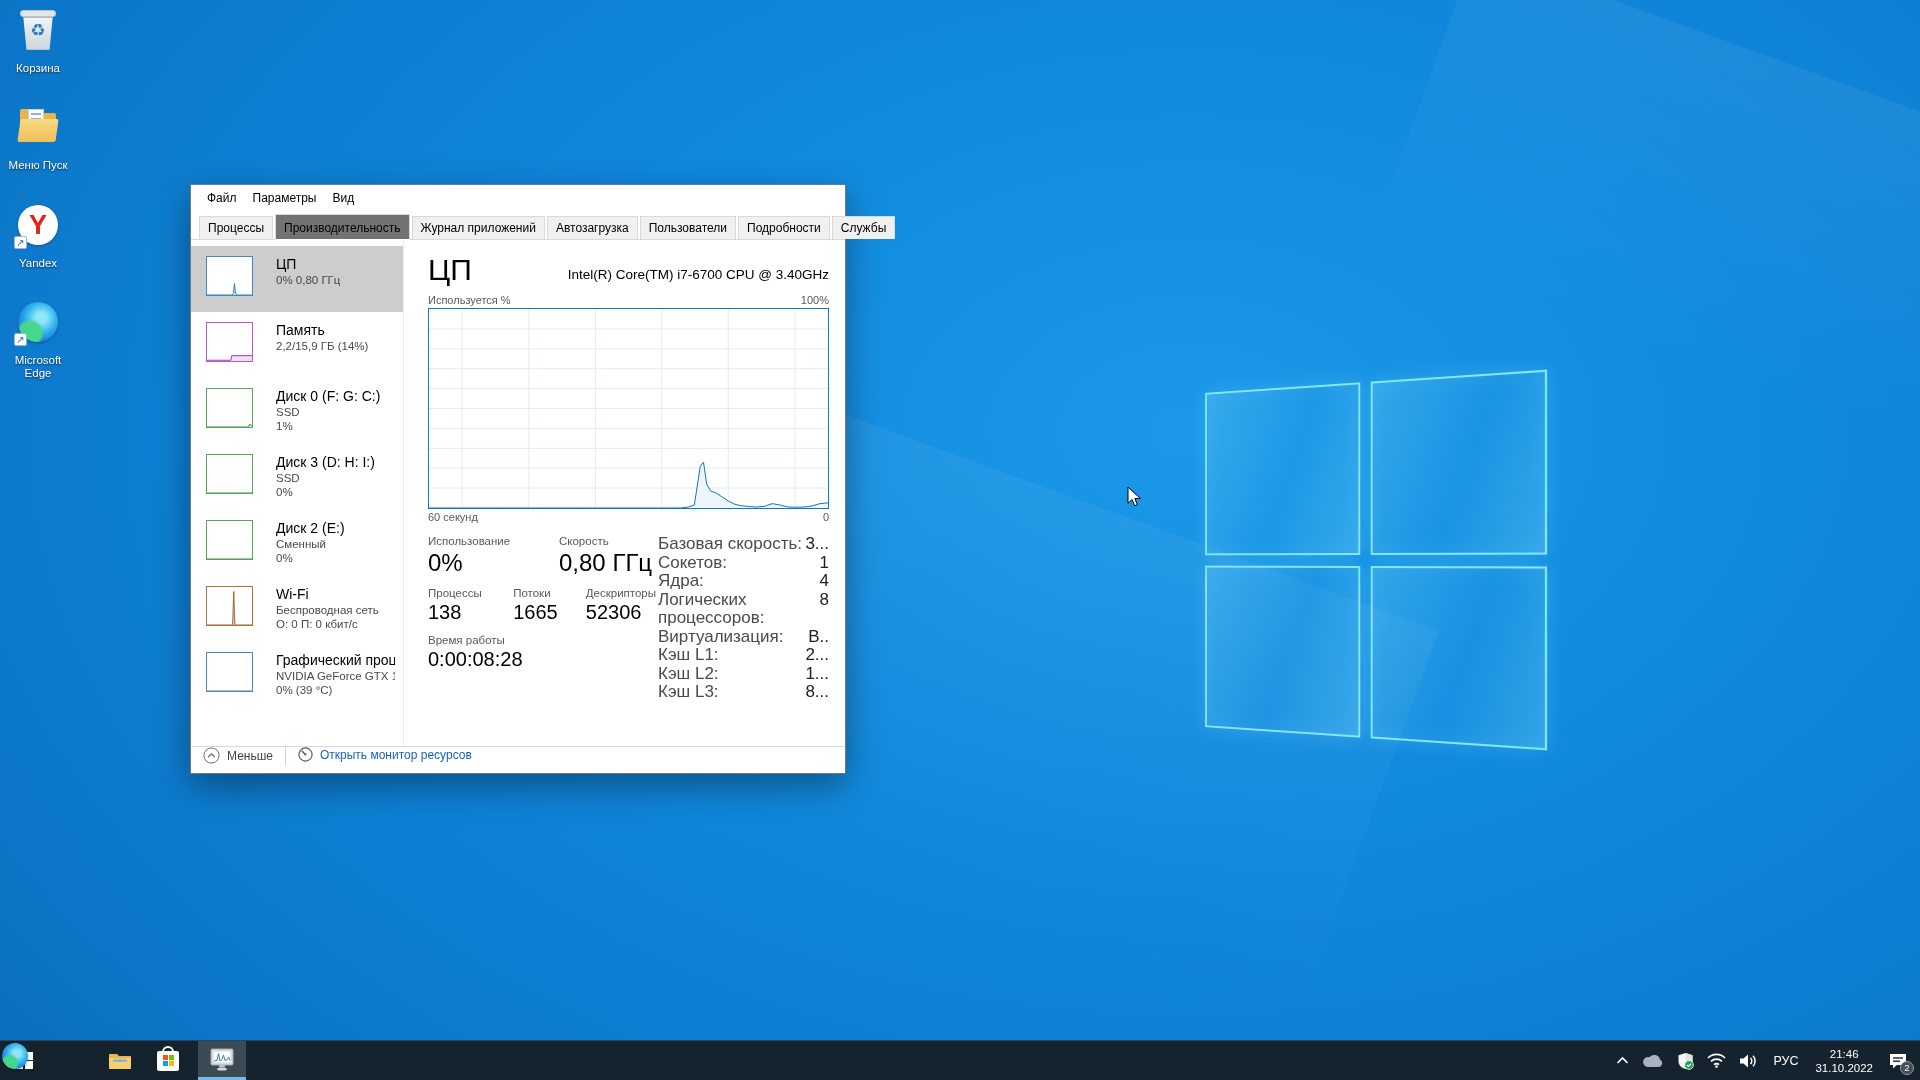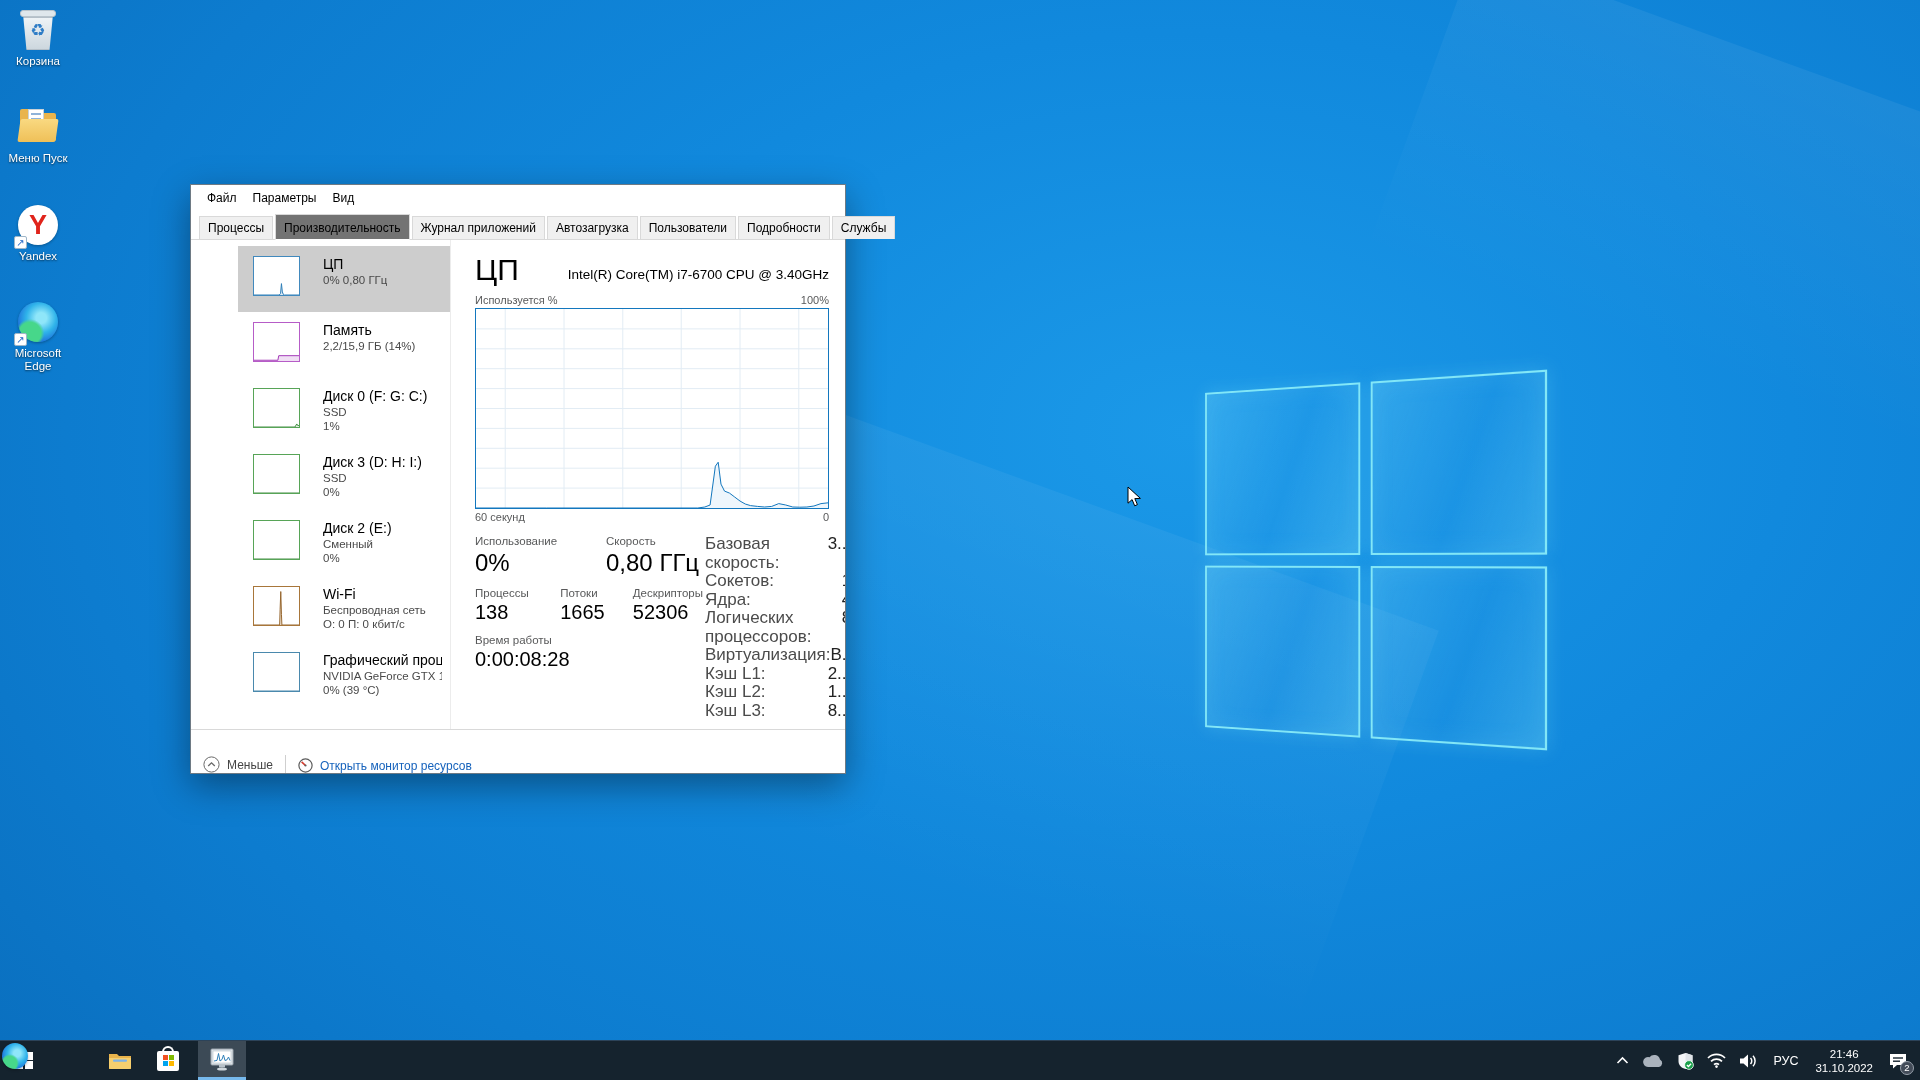--- a/index.html
+++ b/index.html
@@ -17,21 +17,21 @@
 
   .win-logo { position:absolute; left:1186px; top:382px; width:358px; height:356px;
     display:grid; grid-template-columns:1fr 1fr; grid-template-rows:1fr 1fr; gap:11px;
     transform:perspective(850px) rotateY(-18deg); }
   .win-pane { border:2px solid rgba(140,238,248,0.9);
     background:linear-gradient(110deg, rgba(120,215,250,0.28) 0%, rgba(50,160,235,0.18) 55%, rgba(120,220,250,0.30) 100%);
     box-shadow:0 0 16px rgba(130,230,250,0.22), inset 0 0 24px rgba(140,230,250,0.10); }
 
   
   .dsk-slot { position:absolute; width:76px; text-align:center; cursor:default; }
-  .dsk-label { margin-top:3px; font-size:11.5px; color:#fff; text-shadow:0 1px 2px rgba(0,0,0,0.65); line-height:13px; }
+  .dsk-label { margin-top:10px; font-size:11.5px; color:#fff; text-shadow:0 1px 2px rgba(0,0,0,0.65); line-height:13px; }
   .ico-wrap { position:relative; width:44px; height:44px; margin:0 auto; }
   .shortcut { position:absolute; left:-2px; bottom:-2px; width:13px; height:13px; background:#fff;
     border:1px solid #9fb6c8; border-radius:2px; font-size:10px; line-height:11px; color:#1b62c4; }
   
   .trash-lid { position:absolute; left:4px; top:2px; width:36px; height:7px; background:#dfe7ec; border-radius:3px; border:1px solid #b9c4cc; }
   .trash-body { position:absolute; left:6px; top:9px; width:32px; height:33px; background:linear-gradient(#eef3f6,#cdd7de);
     border:1px solid #b4bfc8; clip-path:polygon(4% 0,96% 0,86% 100%,14% 100%); }
   .recycle-glyph { position:absolute; left:0; top:12px; width:44px; text-align:center; font-size:17px; color:#2f7dc6; }
   
   .folder-back { position:absolute; left:4px; top:8px; width:36px; height:28px; background:#e9b44c; border-radius:2px; }
@@ -59,21 +59,21 @@
   .glyph-min { width:10px; height:1px; background:#000; display:block; }
   .glyph-max { width:9px; height:9px; border:1px solid #000; display:block; }
 
   .tm-menubar { height:25px; display:flex; align-items:center; padding-left:8px; flex:0 0 auto; }
   .tm-menu-item { padding:3px 8px; }
 
   .tm-tabs { display:flex; align-items:flex-end; padding:4px 0 0 8px; border-bottom:1px solid #d9d9d9; flex:0 0 auto; }
   .tm-tab { background:#f0f0f0; border:1px solid #d9d9d9; border-bottom:none; padding:4px 8px 4px 8px; margin-right:2px; white-space:nowrap; }
   .tm-tab.active { background:#737373; position:relative; padding-top:6px; margin-bottom:-1px; border-bottom:1px solid #fff; }
 
-  .tm-body { flex:1; display:flex; overflow:hidden;padding-left:47px; }
+  .tm-body { flex:1; display:flex; overflow:hidden; }
   .tm-sidebar { width:213px; flex:0 0 auto; border-right:1px solid #ececec; padding-top:6px; overflow:hidden; }
   .side-item { display:flex; padding:10px 8px 10px 15px; height:66px; cursor:default; }
   .side-item.selected { background:#cdcdcd; }
   .spark { position:relative; width:47px; height:40px; background:#fff; border:1px solid #999; flex:0 0 auto; overflow:hidden; }
   .side-text { margin-left:23px; overflow:hidden; white-space:nowrap; }
   .side-title { display:block; font-size:14px; line-height:17px; }
   .side-sub { display:block; font-size:11.5px; line-height:14px; color:#494949; }
   .side-sub:empty { display:none; }
 
   .tm-main { flex:1; padding:14px 16px 0 24px; position:relative; overflow:hidden; }
@@ -89,21 +89,21 @@
   .stats-left { width:228px; flex:0 0 auto; }
   .srow { display:flex; margin-bottom:10px;gap:24px; }
   .scell .lbl { font-size:11.5px; color:#58595a; display:block; white-space:nowrap; }
   .scell .val { font-size:24px; font-weight:300; display:block; margin-top:2px; white-space:nowrap; }
   .scell .val.mid { font-size:20px; }
   .stats-right { flex:1; padding-left:2px; }
   .drow { display:flex; font-size:17px; line-height:18.5px; }
   .drow .dl { color:#4b4b4b; }
   .drow .dv { margin-left:auto; color:#222; }
 
-  .tm-footer { flex:0 0 auto; height:44px; border-top:1px solid #d9d9d9; display:flex; align-items:flex-end; padding-left:12px; }
+  .tm-footer { flex:0 0 auto; height:27px; border-top:1px solid #d9d9d9; display:flex; align-items:flex-start; padding-left:12px; }
   .less-btn { display:flex; align-items:center; color:#444; }
   .less-label { margin-left:7px; font-size:12px; }
   .foot-div { width:1px; height:18px; background:#cfcfcf; margin:0 12px; }
   .resmon { display:flex; align-items:center; color:#1763bc; }
   .resmon-label { margin-left:7px; font-size:12px; }
 
   
   .taskbar { position:absolute; left:0; bottom:0; width:1920px; height:40px; background:#15232e;
     border-top:1px solid rgba(90,130,170,0.35); display:flex; align-items:stretch; z-index:50; }
   .tb-btn { width:48px; display:flex; align-items:center; justify-content:center; }

